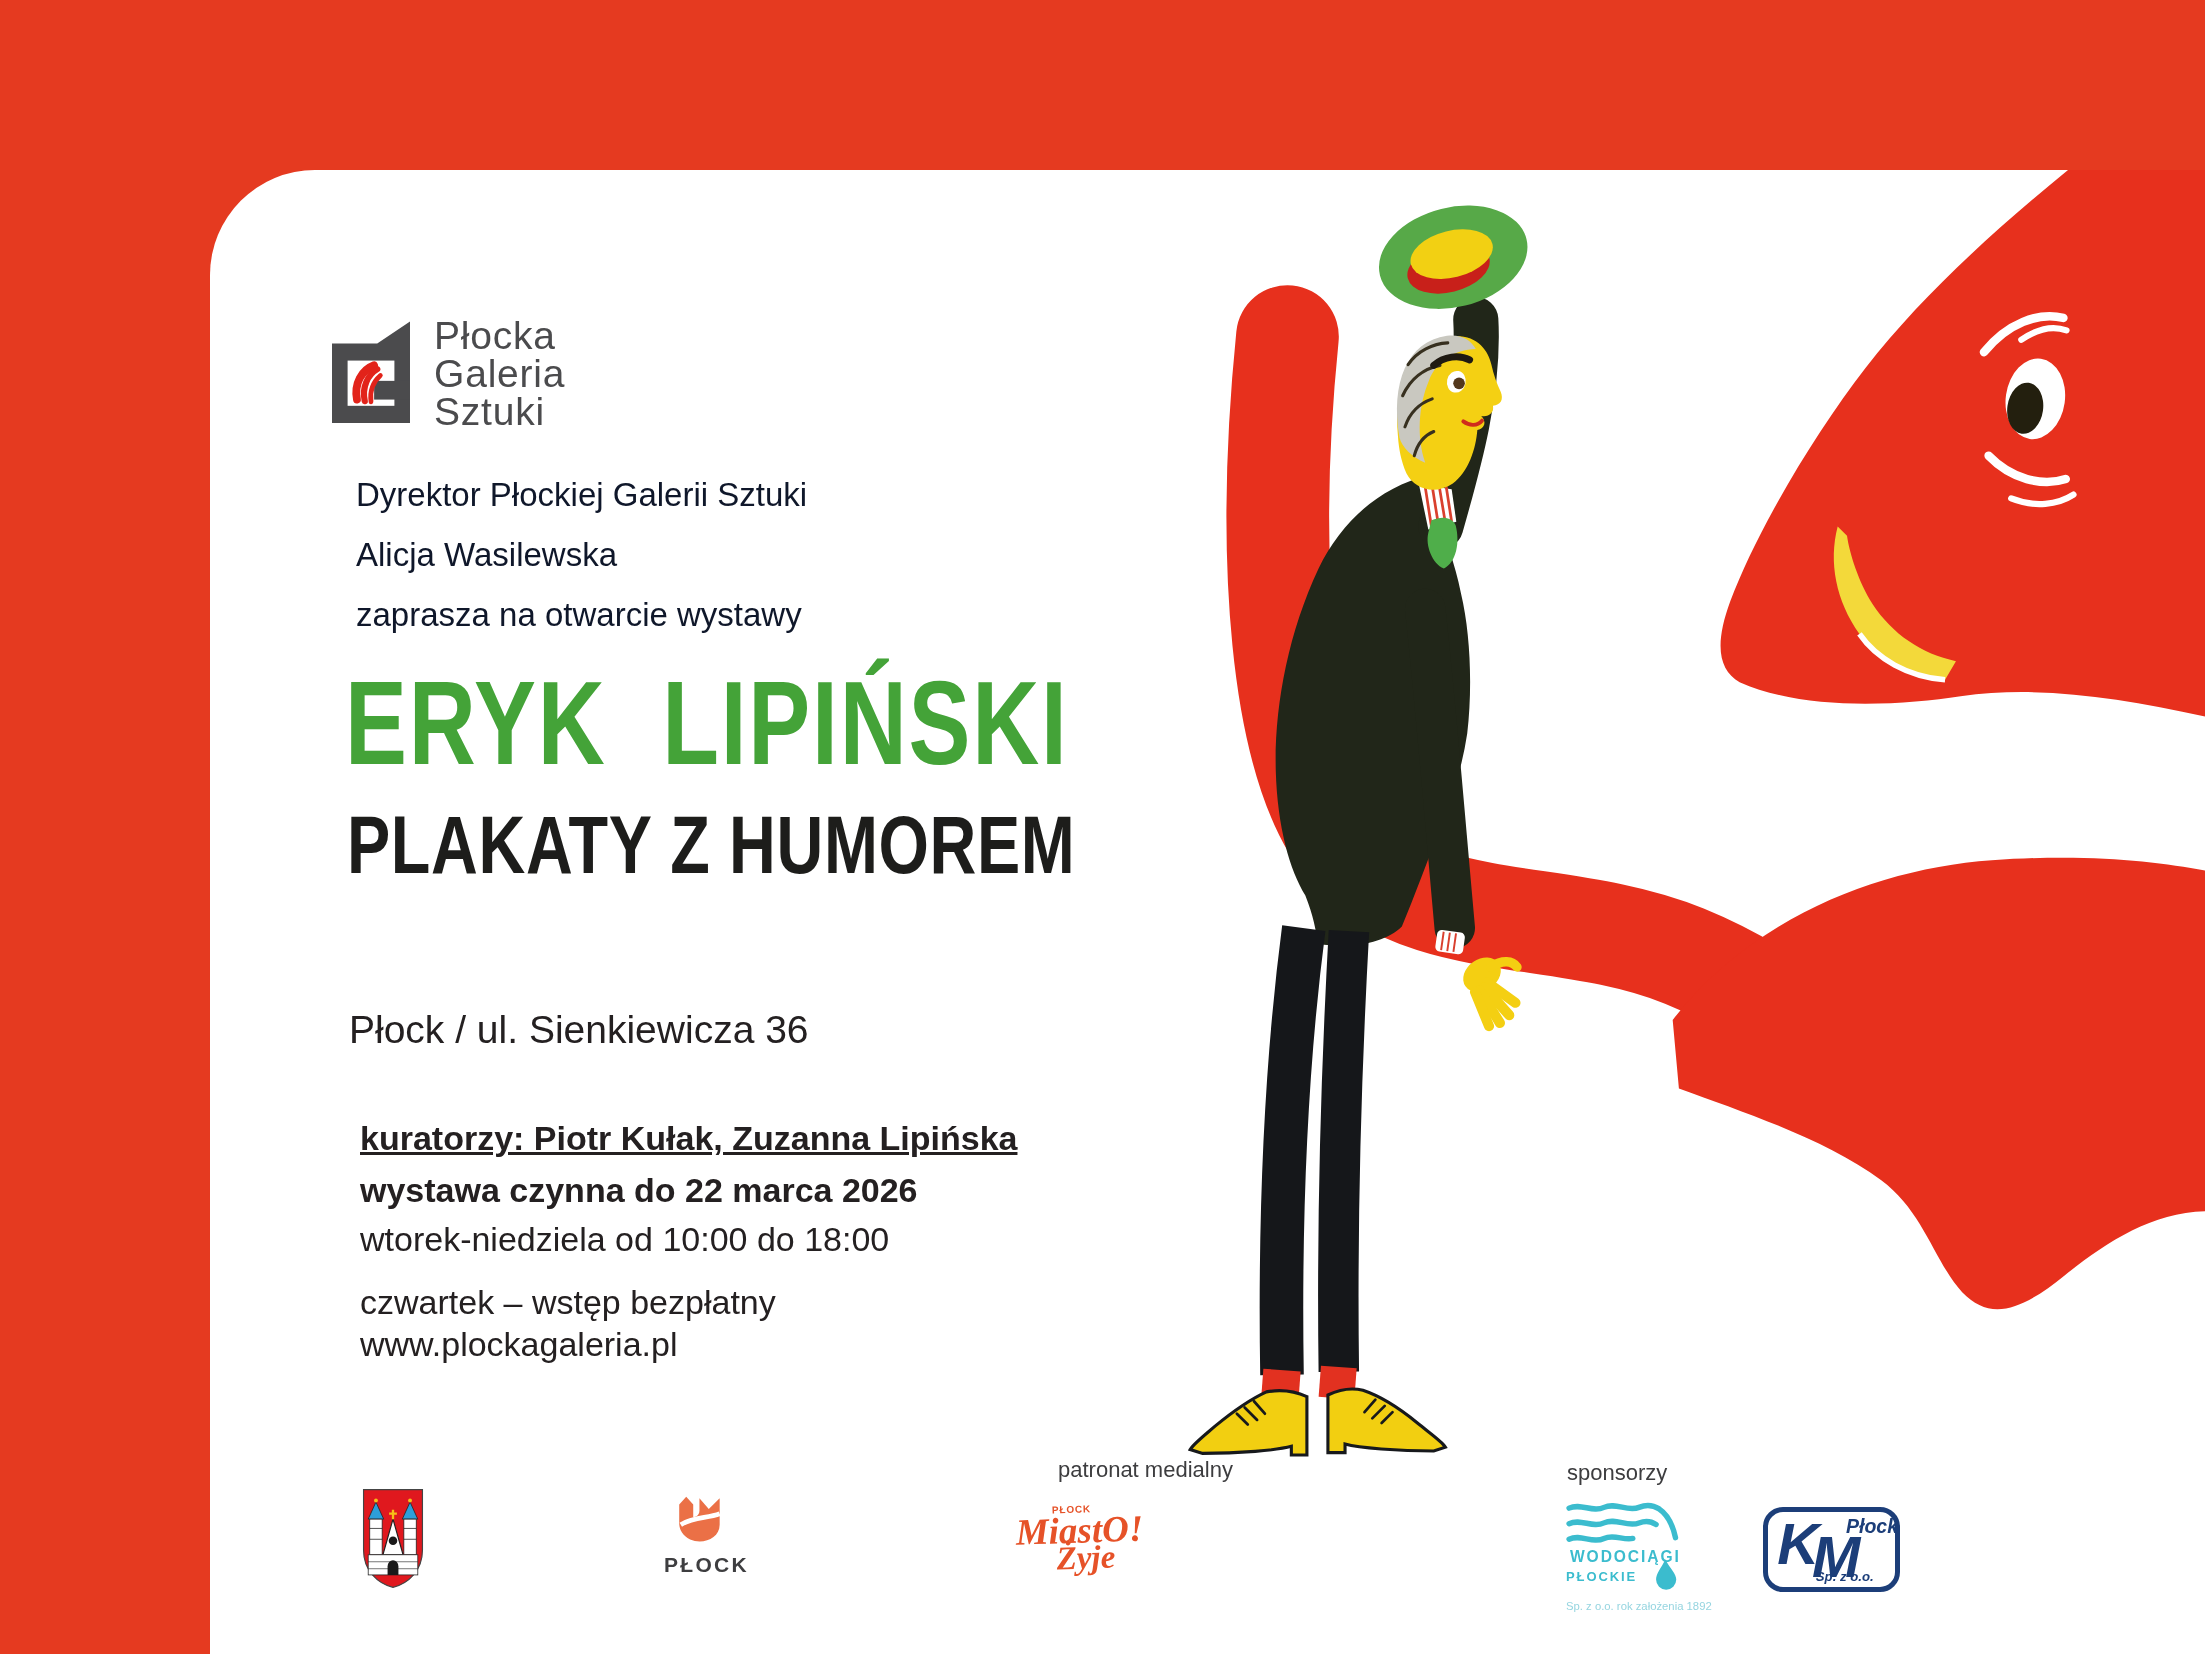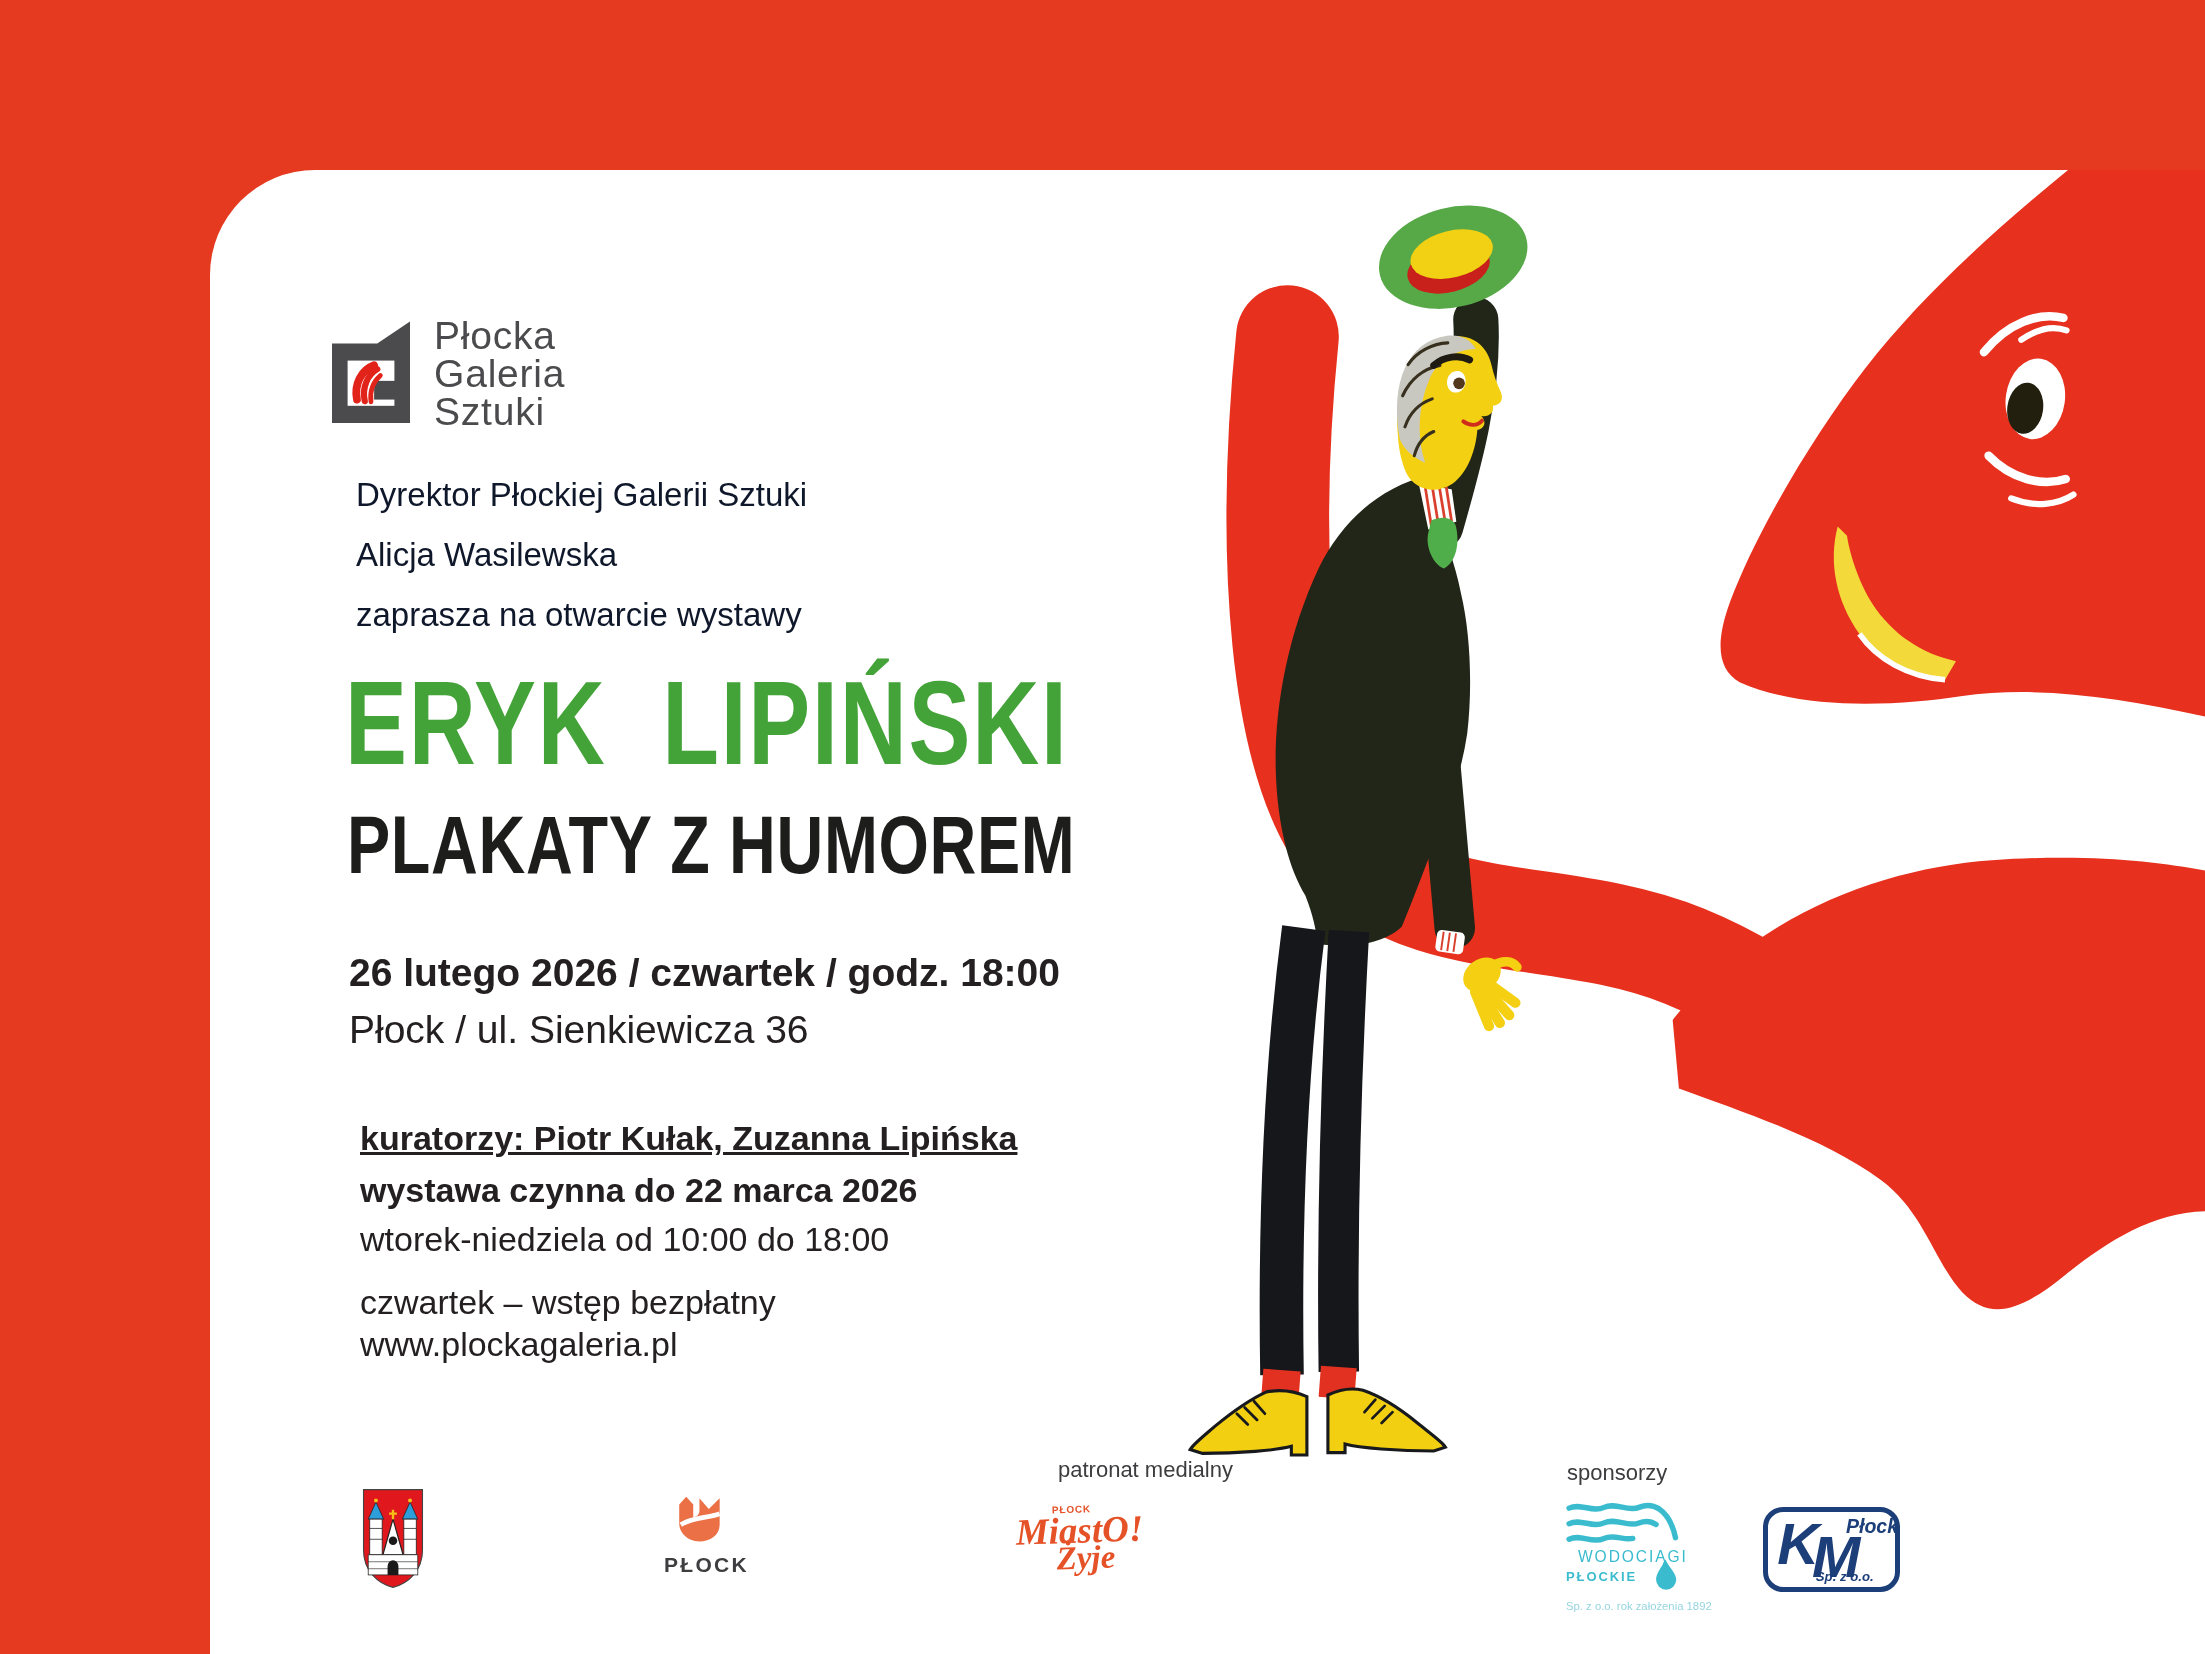--- a/index.html
+++ b/index.html
@@ -38,21 +38,21 @@
   #plock-castle{left:679px;top:1492px;width:44px;height:56px;}
   #plock-word{left:664px;top:1553px;font-size:21px;font-weight:700;letter-spacing:2.3px;color:#3e3e40;}
   
   #mz{left:1016px;top:1500px;width:163px;height:78px;color:#e65228;transform:rotate(-2deg);}
   #mz-top{position:absolute;left:37px;top:3.1px;font-size:10px;font-weight:700;letter-spacing:0.8px;}
   #mz-1{position:absolute;left:0;top:7.8px;font-family:"Liberation Serif",serif;font-style:italic;font-weight:700;font-size:37px;}
   #mz-2{position:absolute;left:40px;top:39px;font-family:"Liberation Serif",serif;font-style:italic;font-weight:700;font-size:33px;}
   
   #wodo{left:1566px;top:1500px;width:132px;height:125px;}
   #wodo svg{position:absolute;left:0;top:0;}
-  #wodo-1{position:absolute;left:12px;top:48px;font-size:15.6px;font-weight:400;letter-spacing:1.9px;color:#3bbcce;}
+  #wodo-1{position:absolute;left:4px;top:48px;font-size:15.6px;font-weight:700;letter-spacing:1.9px;color:#3bbcce;}
   #wodo-2{position:absolute;left:0;top:69px;font-size:13px;font-weight:700;letter-spacing:1.9px;color:#3bbcce;}
   #wodo-sub{position:absolute;left:0;top:100px;font-size:11.3px;color:#96d5e0;white-space:nowrap;}
   
   #km{left:1763px;top:1507px;width:137px;height:85px;border:5.4px solid #1c3e79;border-radius:20px;
       box-sizing:border-box;background:#fff;color:#1c3e79;font-style:italic;font-weight:700;}
   #km span{position:absolute;line-height:1;}
   #km-k{left:9.3px;top:3.1px;font-size:58px;}
   #km-m{left:44px;top:15.6px;font-size:58px;}
   #km-top{left:78px;top:4.7px;font-size:19.5px;}
   #km-sub{left:7.8px;top:58px;font-size:13.2px;margin-left:40px;}
@@ -156,21 +156,20 @@
 Galeria
 Sztuki</div>
 
   <div id="intro1" class="abs intro">Dyrektor Płockiej Galerii Sztuki</div>
   <div id="intro2" class="abs intro">Alicja Wasilewska</div>
   <div id="intro3" class="abs intro">zaprasza na otwarcie wystawy</div>
 
   <div id="artist" class="abs">ERYK LIPIŃSKI</div>
   <div id="subtitle" class="abs">PLAKATY Z HUMOREM</div>
 
-  <div id="dateline" class="abs">26 lutego 2026 / czwartek / godz. 18:00</div>
   <div id="addrline" class="abs">Płock / ul. Sienkiewicza 36</div>
 
   <div id="curators" class="abs det">kuratorzy: Piotr Kułak, Zuzanna Lipińska</div>
   <div id="openuntil" class="abs det">wystawa czynna do 22 marca 2026</div>
   <div id="hours" class="abs det">wtorek-niedziela od 10:00 do 18:00</div>
   <div id="freeday" class="abs det">czwartek – wstęp bezpłatny</div>
   <div id="website" class="abs det">www.plockagaleria.pl</div>
 
   <svg id="herb" class="abs" viewBox="0 0 80 130">
     <path d="M2,2 H78 V80 C78,106 60,123 40,128 C20,123 2,106 2,80 Z" fill="#e0181e" stroke="#444" stroke-width="1.5"></path>

